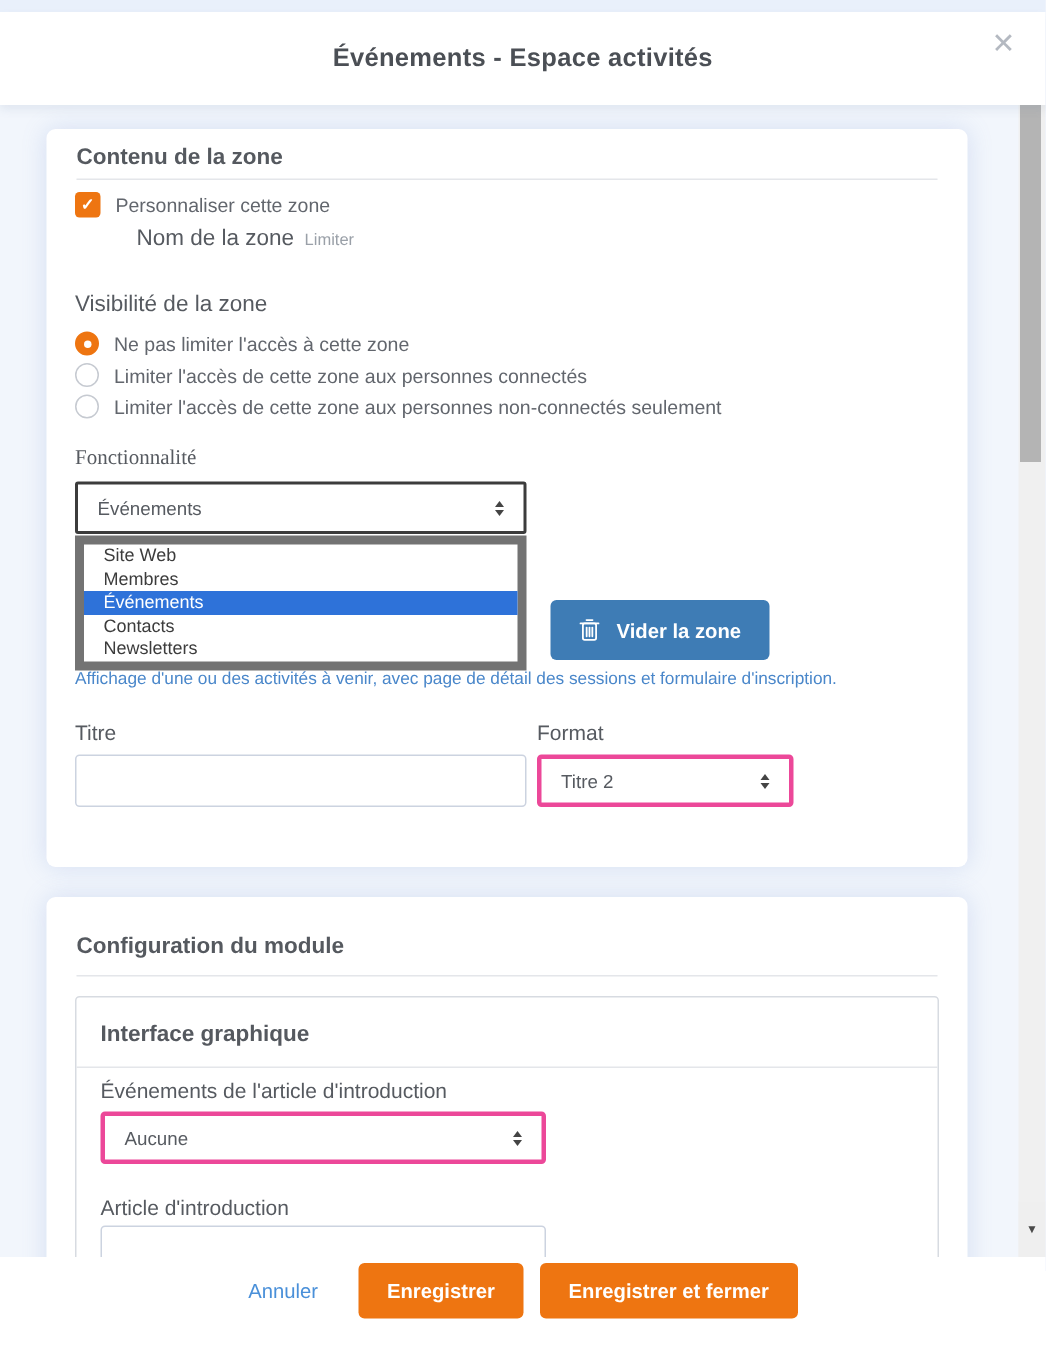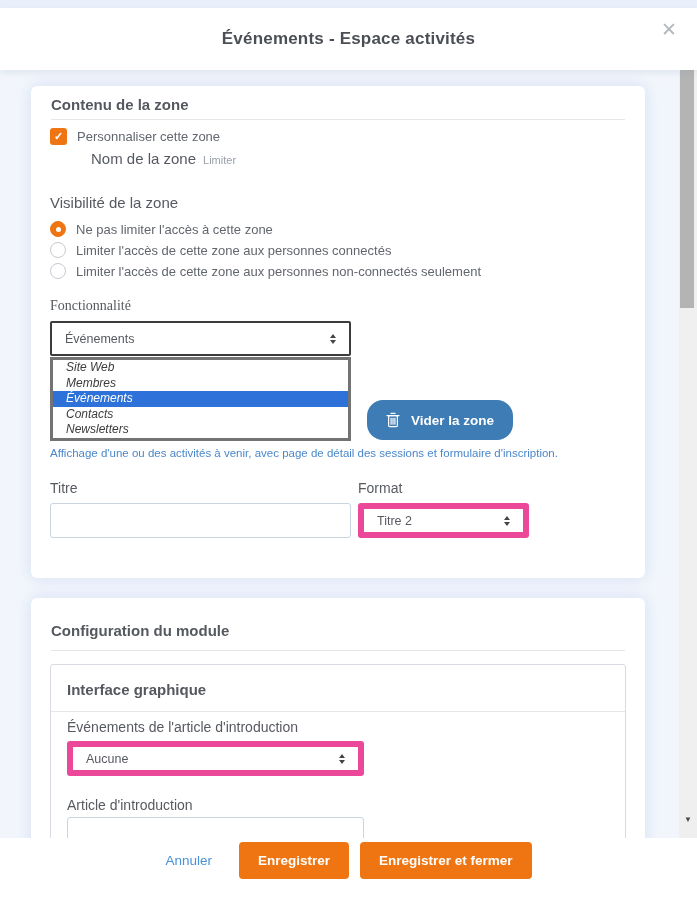--- a/index.html
+++ b/index.html
@@ -49,40 +49,40 @@
   
   .radio-row { position:absolute; left:19px; display:flex; align-items:center; gap:10px; }
   .radio {
     width:16px; height:16px; border-radius:50%; background:#fff;
     border:1px solid #c6cad1; display:flex; align-items:center; justify-content:center; cursor:pointer;
   }
   .radio.on { background:#ee7511; border-color:#ee7511; }
   .radio.on .dot { width:5px; height:5px; border-radius:50%; background:#fff; }
   
   .select-box {
-    position:absolute; background:#fff; border:6px solid #ec4899; border-radius:3px;
+    position:absolute; background:#fff; border:3px solid #ec4899; border-radius:3px;
     display:flex; align-items:center; padding:0 13px; font-size:12.5px; color:#565a60;
     cursor:pointer;
   }
   .select-box.focused { border:2px solid #3c3c3c; border-radius:2px; }
   .spinner { margin-left:auto; display:flex; flex-direction:column; gap:2px; }
   .tri-up   { width:0; height:0; border-left:3.5px solid transparent; border-right:3.5px solid transparent; border-bottom:4.5px solid #444; }
   .tri-down { width:0; height:0; border-left:3.5px solid transparent; border-right:3.5px solid transparent; border-top:4.5px solid #444; }
   .text-input { position:absolute; background:#fff; border:1px solid #ccd3e0; border-radius:3px; padding:0 10px; font-size:13px; color:#565a60; font-family:"Liberation Sans", sans-serif; }
   
   .dropdown-list {
     position:absolute; left:19px; top:271px; width:301px;
-    background:#fff; border:3px solid #737373; z-index:4;font-style:italic;
+    background:#fff; border:6px solid #737373; z-index:4;
   }
   .dropdown-item { height:15.5px; line-height:15.5px; padding-left:13px; font-size:12px; color:#3c3c3c; cursor:pointer; white-space:nowrap; }
   .dropdown-item.selected { background:#2e72d9; color:#fff; }
   
   .vider-btn {
     position:absolute; left:336px; top:314px; height:40px; padding:0 19px;
-    background:#3e7cb5; border:none; border-radius:16px; color:#fff;
+    background:#3e7cb5; border:none; border-radius:4px; color:#fff;
     display:flex; align-items:center; gap:11px; font-size:13.5px; font-weight:700;
     font-family:"Liberation Sans", sans-serif; cursor:pointer; z-index:2;
   }
   .description {
     position:absolute; left:19px; top:361px; width:585px;
     font-size:11.5px; color:#4a87ca; z-index:1; white-space:nowrap;
   }
   
   .inner-card { position:absolute; left:19px; top:66px; width:576px; height:260px; border:1px solid #d7dbe1; border-radius:3px; background:#fff; }
   .inner-heading { position:absolute; left:16px; top:16px; font-size:15px; font-weight:700; color:#55595f; }

